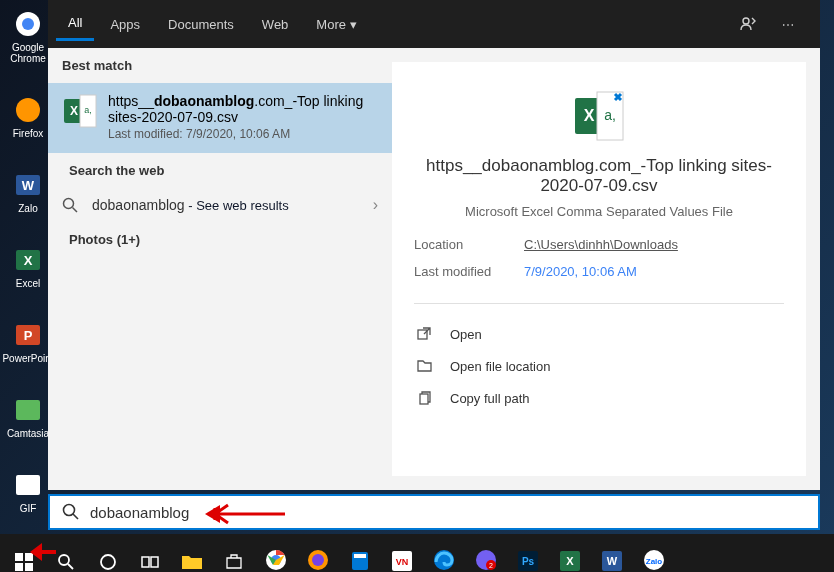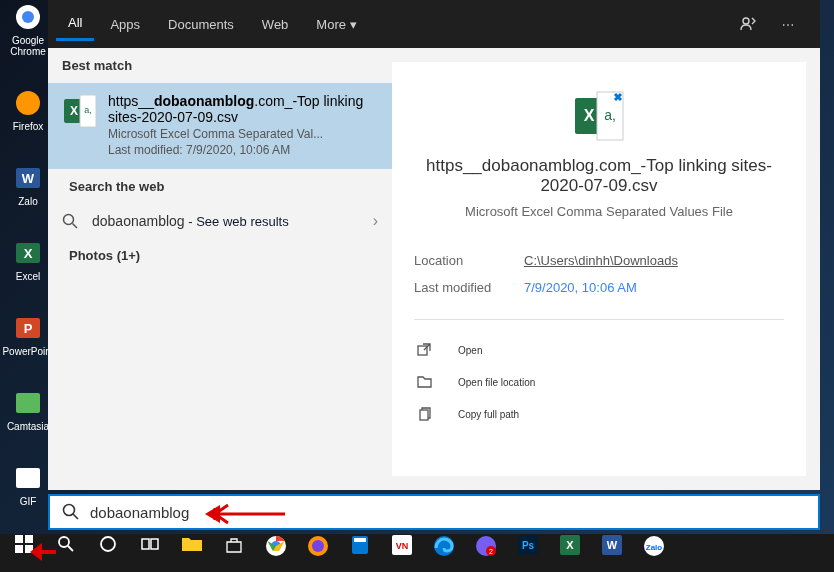--- a/index.html
+++ b/index.html
@@ -1,18 +1,18 @@
 <!DOCTYPE html>
 <html><head>
 <meta charset="utf-8">
 <style>
 *{margin:0;padding:0;box-sizing:border-box;font-family:"Segoe UI",Arial,sans-serif}
 body{width:834px;height:572px;background:#0a2540;overflow:hidden;position:relative;font-size:13px}
 .desktop{position:absolute;inset:0;background:linear-gradient(135deg,#0d1421 0%,#1a3a5c 100%)}
-.icon-col{position:absolute;left:8px;top:0;width:40px;display:flex;flex-direction:column;gap:30px;padding-top:1px}
+.icon-col{position:absolute;left:8px;top:0;width:40px;display:flex;flex-direction:column;gap:30px;padding-top:8px}
 .dicon{display:flex;flex-direction:column;align-items:center;gap:2px;color:#fff;font-size:10px;text-align:center}
 .dicon-img{width:32px;height:32px;display:flex;align-items:center;justify-content:center}
 .search-panel{position:absolute;left:48px;top:0;width:772px;height:490px;background:#fff;display:flex;flex-direction:column}
 .tabs{height:48px;background:#1f1f1f;display:flex;align-items:center;padding:12px 8px;gap:4px;color:#d0d0d0}
 .tab{padding:8px 12px;cursor:pointer;font-size:13px;display:flex;align-items:center;gap:4px}
 .tab.active{color:#fff;border-bottom:3px solid #0078d4}
 .tabs-right{margin-left:auto;display:flex;gap:8px;align-items:center;padding-right:8px}
 .feedback-icon,.more-icon{width:32px;height:32px;display:flex;align-items:center;justify-content:center;color:#d0d0d0}
 .content{flex:1;display:flex;background:#f3f3f3}
 .left{width:344px;display:flex;flex-direction:column;background:#f3f3f3}
@@ -24,33 +24,33 @@
 .result-sub{font-size:12px;color:#555;margin-bottom:2px}
 .section{padding:10px 21px;font-size:13px;font-weight:700;color:#333}
 .web-result{padding:8px 14px;display:flex;align-items:center;gap:10px}
 .web-result .icon{width:20px}
 .web-result .text{flex:1;font-size:14px;color:#333}
 .web-result .text .sub{color:#0f172a;font-size:13px}
 .chevron{color:#888;font-size:16px}
 .right{flex:1;background:#fff;margin:14px 14px 14px 0;display:flex;flex-direction:column;padding:18px 22px}
 .preview-icon{align-self:center;margin:8px 0 12px}
 .preview-title{text-align:center;font-size:17px;color:#333;padding:0 10px;margin-bottom:8px}
-.preview-sub{text-align:center;font-size:13px;color:#666;margin-bottom:28px}
+.preview-sub{text-align:center;font-size:13px;color:#666;margin-bottom:12px}
 .detail-row{display:flex;padding:6px 0;font-size:13px}
 .detail-label{width:110px;color:#666}
 .detail-val{color:#3b82f6}
 .detail-val.link{text-decoration:underline;color:#555}
 .actions{margin-top:18px;border-top:1px solid #e0e0e0;padding-top:14px}
-.action{display:flex;align-items:center;gap:24px;padding:8px 2px;font-size:10px;color:#333;cursor:pointer}
+.action{display:flex;align-items:center;gap:16px;padding:8px 2px;font-size:13px;color:#333;cursor:pointer}
 .action .aicon{width:18px;color:#555}
 .search-box{position:absolute;left:48px;top:494px;width:772px;height:36px;background:#fff;border:2px solid #0078d4;display:flex;align-items:center;padding:0 12px;gap:10px}
 .search-box input{border:none;outline:none;flex:1;font-size:15px;color:#333}
 .arrow{position:absolute;left:200px;top:500px;pointer-events:none}
 .taskbar{position:absolute;left:0;bottom:0;width:834px;height:38px;background:#1a1a1a;display:flex;align-items:center;padding:0 4px;gap:2px}
-.tbtn{width:40px;height:36px;display:flex;align-items:flex-start;justify-content:center;color:#e5e5e5}
+.tbtn{width:40px;height:36px;display:flex;align-items:flex-end;justify-content:center;color:#e5e5e5}
 .startarrow{position:absolute;left:28px;bottom:8px;pointer-events:none}
 svg{display:block}
 </style>
 </head>
 <body>
 
 <div class="desktop">
   <div class="icon-col">
     <div class="dicon">
         <div class="dicon-img">
@@ -142,21 +142,20 @@
           <div class="result-icon">
             <svg width="36" height="36">
                 <rect x="2" y="6" width="20" height="24" rx="2" fill="#217346"></rect>
                 <text x="12" y="22" fill="#fff" font-size="12" text-anchor="middle" font-weight="bold">X</text>
                 <rect x="18" y="2" width="16" height="32" fill="#fff" stroke="#ccc"></rect>
                 <text x="26" y="20" fill="#217346" font-size="9" text-anchor="middle">a,</text>
               </svg>
           </div>
           <div class="result-text">
             <div class="result-title"><span>https__</span><b>dobaonamblog</b><span>.com_-Top linking sites-2020-07-09.csv</span></div>
-            <div class="result-sub">Microsoft Excel Comma Separated Val...</div>
             <div class="result-sub">Last modified: 7/9/2020, 10:06 AM</div>
           </div>
         </div>
         <div class="section">Search the web</div>
         <div class="web-result">
           <span class="icon">
               <svg width="16" height="16" viewBox="0 0 16 16" fill="none" stroke="#555" stroke-width="1.5">
                 <circle cx="6.5" cy="6.5" r="5"></circle>
                 <path d="M10.5 10.5L15 15"></path>
               </svg>

